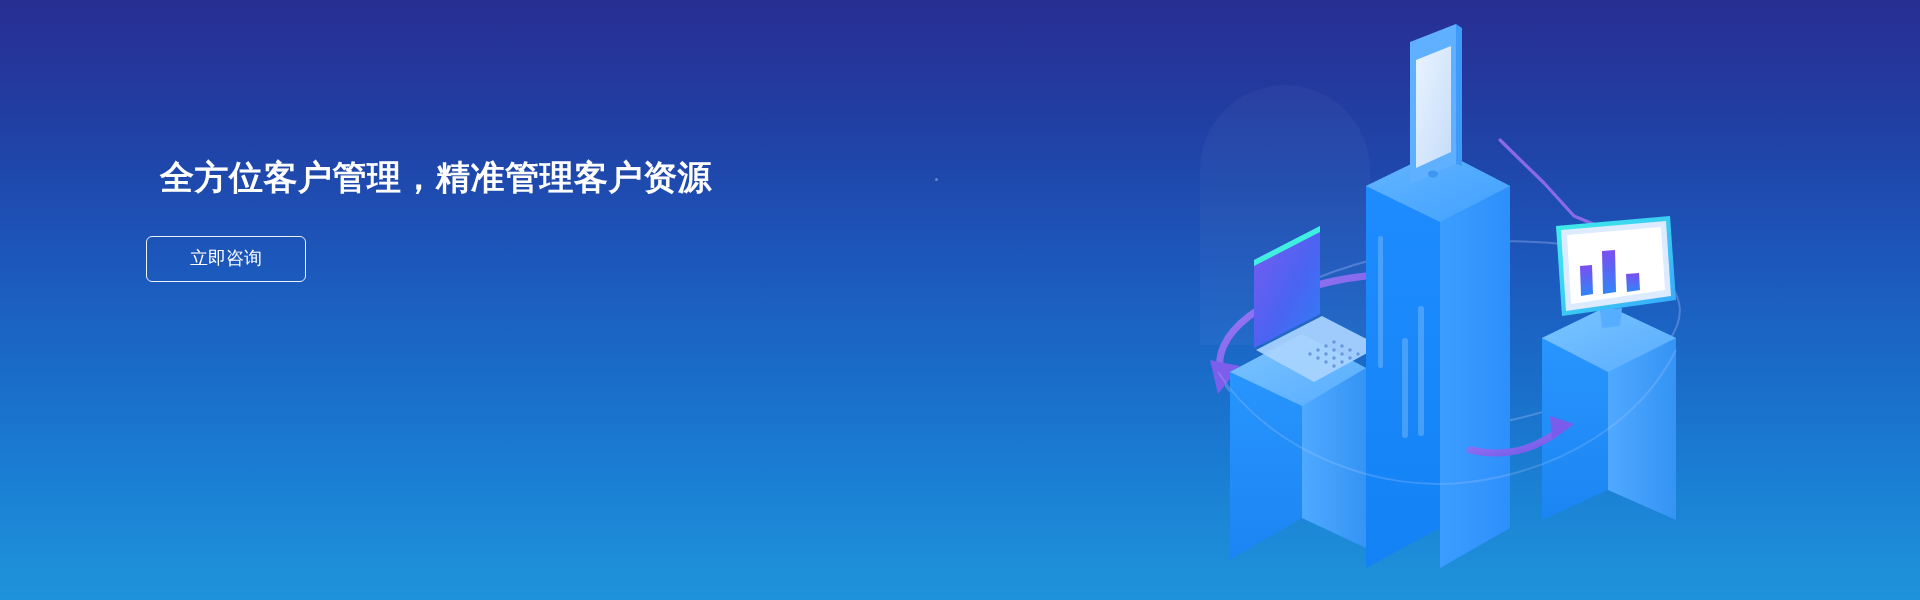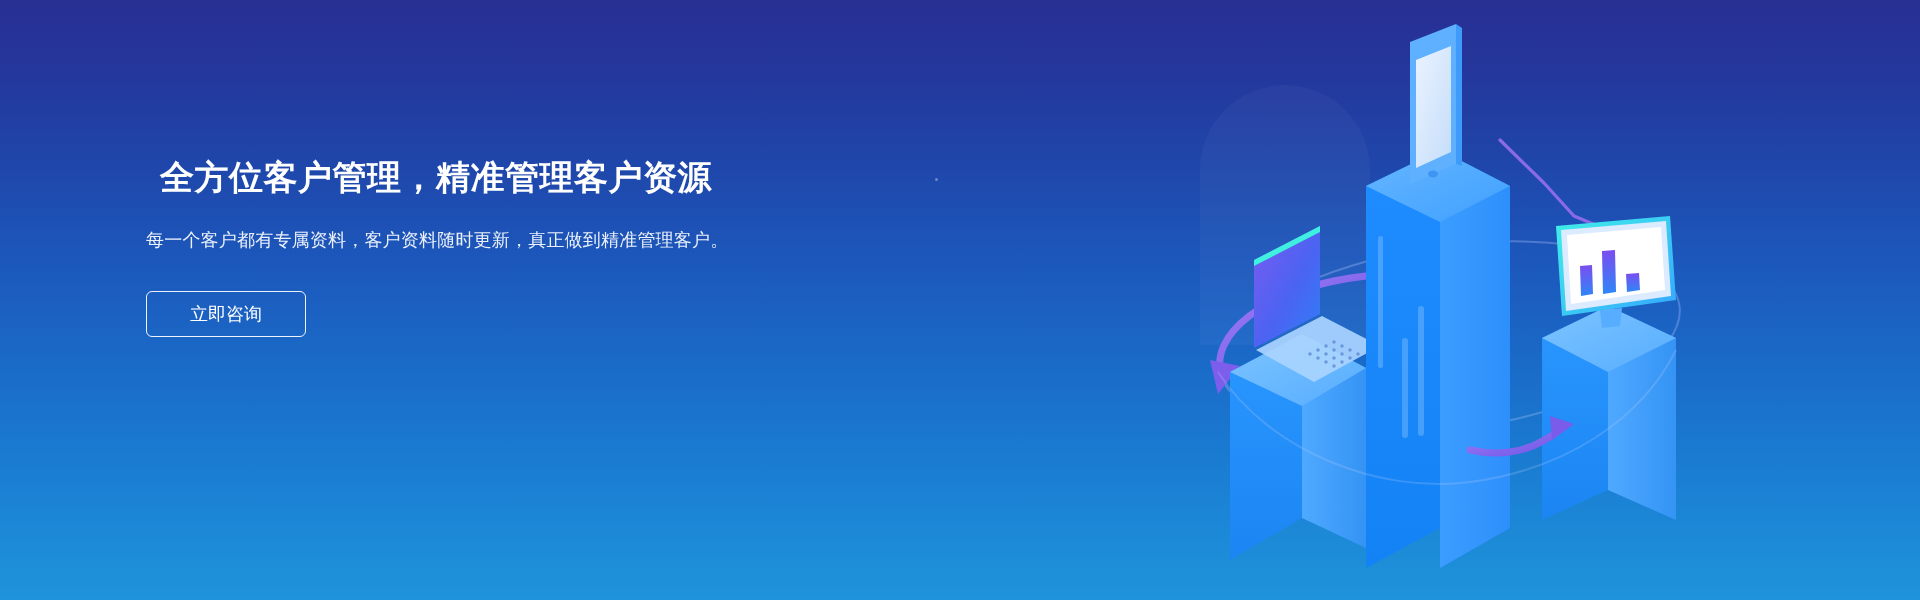--- a/index.html
+++ b/index.html
@@ -79,21 +79,21 @@
     width: 160px;
     height: 46px;
     line-height: 44px;
     text-align: center;
     font-size: 18px;
     color: #ffffff;
     background: transparent;
     border: 1.5px solid rgba(255,255,255,0.92);
     border-radius: 6px;
     cursor: pointer;
-    font-family: Liberation Serif, serif;
+    font-family: Liberation Mono, monospace;
     padding: 0;
     box-sizing: border-box;
   }
 
   
   .artwork {
     position: absolute;
     right: 190px;
     top: 20px;
     width: 560px;
@@ -105,21 +105,20 @@
 <body>
 
 <div class="banner">
 
   <div class="dome"></div>
   <div class="tiny-dot"></div>
 
   <div class="copy">
     <h1 class="headline">全方位客户管理，精准管理客户资源</h1>
 
-    <p class="subhead">每一个客户都有专属资料，客户资料随时更新，真正做到精准管理客户。</p>
 
     <button class="cta">立即咨询</button>
   </div>
 
   <div class="artwork">
     <svg width="560" height="560" viewBox="0 0 560 560" xmlns="http://www.w3.org/2000/svg">
       <defs>
         <linearGradient id="gPillarFrontC" x1="0" y1="0" x2="0" y2="1">
           <stop offset="0%" stop-color="#1f8dff"></stop>
           <stop offset="100%" stop-color="#1382f5"></stop>

